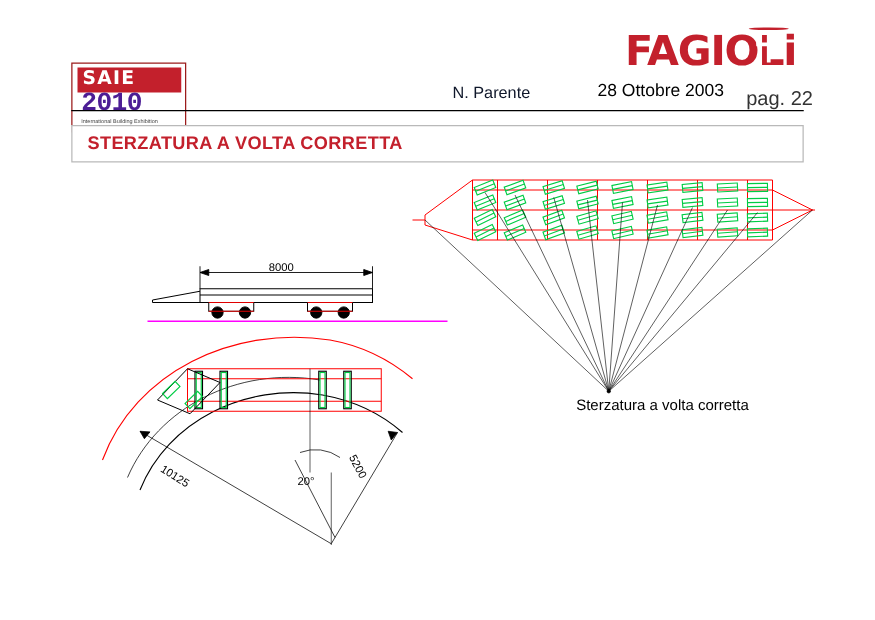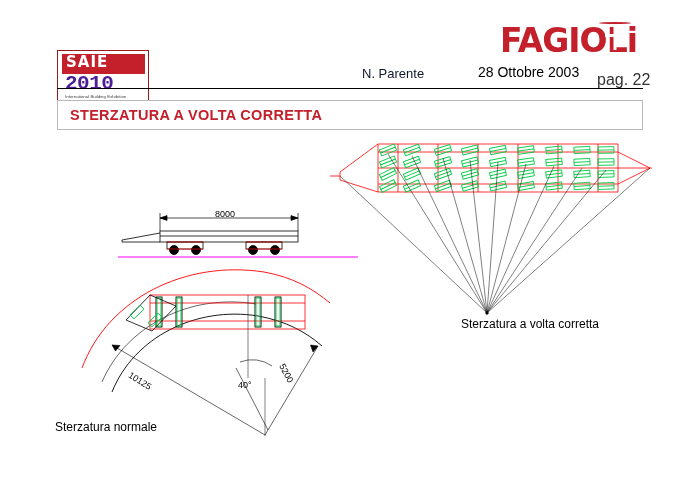--- a/index.html
+++ b/index.html
@@ -507,19 +507,18 @@
       <line x1="248" y1="165" x2="248" y2="248" stroke="#000000" stroke-width="0.5"></line>
       <line x1="265" y1="248" x2="265" y2="306" stroke="#000000" stroke-width="0.5"></line>
 
       <path d="M240,232 A34,34 0 0 1 272,236" stroke="#000000" fill="none" stroke-width="0.6"></path>
       <line x1="236" y1="238" x2="268" y2="300" stroke="#000000" stroke-width="0.6"></line>
     </g>
   </svg>
 
   
   <div class="dim-label dim-8000">8000</div>
-  <div class="dim-label ang-40">40°</div>
+  <div class="dim-label ang-40">20°</div>
   <div class="dim-label" style="left:132px; top:240px; transform:rotate(32deg); transform-origin:left top;">10125</div>
   <div class="dim-label" style="left:286px; top:232px; transform:rotate(62deg); transform-origin:left top;">5200</div>
 
   <div class="caption caption-right">Sterzatura a volta corretta</div>
-  <div class="caption caption-left">Sterzatura normale</div>
 </div>
 
 </body></html>

